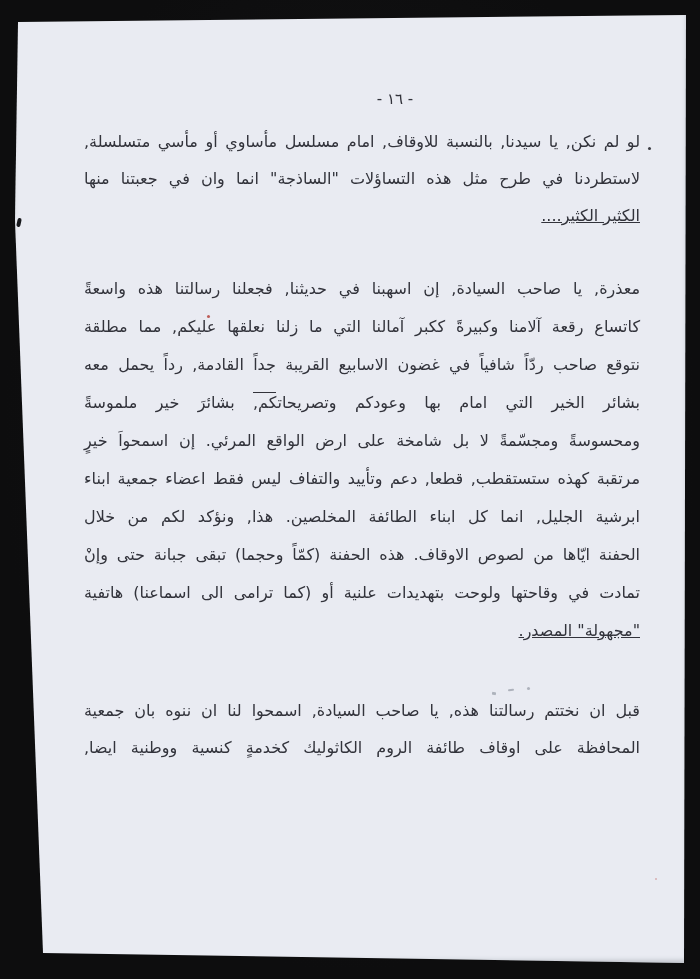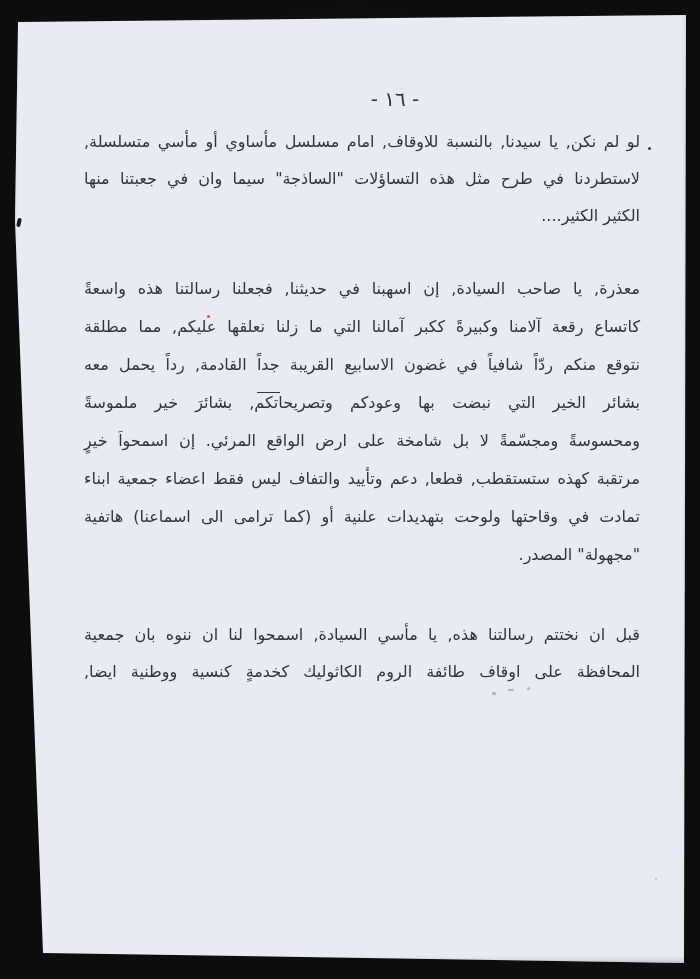--- a/index.html
+++ b/index.html
@@ -27,36 +27,37 @@
     top:66px; left:70px; width:556px;
     direction:rtl;
     color:var(--ink);
     font-size:16px;
   }
   .pageno{
     height:37px; line-height:37px;
     text-align:center;
     transform:translateX(33px);
     letter-spacing:2px;
-    font-size:20px;
+    font-size:15px;
   }
   .para{direction:rtl;}
   .p1{margin-top:5px;}
   .p2{margin-top:36px;}
   .p3{margin-top:42px;}
   .ln{
     height:37px; line-height:37px;
     white-space:nowrap;
     text-align:justify;
     text-align-last:justify;
   }
   .p2 .ln{height:38px; line-height:38px;}
   .ln.end{
     text-align:right;
     text-align-last:right;
+    text-decoration:underline;
   }
   .u{
     border-bottom:1.5px solid currentColor;
     padding-bottom:18px;
   }
   
   .dot1{position:absolute;left:634px;top:132px;width:3px;height:3px;border-radius:50%;background:#3c3d44;}
   .edgemark{position:absolute;left:3px;top:203px;width:4px;height:9px;border-radius:2px;background:#17181c;transform:rotate(12deg);}
   .pm{position:absolute;background:#8e939e;opacity:.65;border-radius:1px;}
   .pm1{left:478px;top:677px;width:4px;height:3px;transform:rotate(8deg);}
@@ -69,37 +70,39 @@
 <body>
 
 <div class="stage">
   <div class="paper">
 
     <div class="content">
       <div class="pageno">- ١٦ -</div>
 
       <div class="para p1">
         <div class="ln">لو لم نكن, يا سيدنا, بالنسبة للاوقاف, امام مسلسل مأساوي أو مأسي متسلسلة,</div>
-        <div class="ln">لاستطردنا في طرح مثل هذه التساؤلات "الساذجة" سيما وان في جعبتنا منها</div>
+        <div class="ln">لاستطردنا في طرح مثل هذه التساؤلات "الساذجة" انما وان في جعبتنا منها</div>
         <div class="ln end">الكثير الكثير....</div>
       </div>
 
       <div class="para p2">
         <div class="ln">معذرة, يا صاحب السيادة, إن اسهبنا في حديثنا, فجعلنا رسالتنا هذه واسعةً</div>
         <div class="ln">كاتساع رقعة آلامنا وكبيرةً ككبر آمالنا التي ما زلنا نعلقها عليكم, مما مطلقة</div>
-        <div class="ln"><span>نتوقع منكم ردّاً شافياً في غضون الاسابيع القريبة </span><span class="u">جداً</span><span> القادمة, رداً يحمل معه</span></div>
-        <div class="ln">بشائر الخير التي نبضت بها وعودكم وتصريحاتكم, بشائرَ خير ملموسةً</div>
+        <div class="ln"><span>نتوقع صاحب ردّاً شافياً في غضون الاسابيع القريبة </span><span class="u">جداً</span><span> القادمة, رداً يحمل معه</span></div>
+        <div class="ln">بشائر الخير التي امام بها وعودكم وتصريحاتكم, بشائرَ خير ملموسةً</div>
         <div class="ln">ومحسوسةً ومجسّمةً لا بل شامخة على ارض الواقع المرئي. إن اسمحواَ خيرٍ</div>
         <div class="ln">مرتقبة كهذه ستستقطب, قطعا, دعم وتأييد والتفاف ليس فقط اعضاء جمعية ابناء</div>
+        <div class="ln">ابرشية الجليل, انما كل ابناء الطائفة المخلصين. هذا, ونؤكد لكم من خلال</div>
+        <div class="ln">الحفنة ايّاها من لصوص الاوقاف. هذه الحفنة (كمّاً وحجما) تبقى جبانة حتى وإنْ</div>
         <div class="ln">تمادت في وقاحتها ولوحت بتهديدات علنية أو (كما ترامى الى اسماعنا) هاتفية</div>
         <div class="ln end">"مجهولة" المصدر.</div>
       </div>
 
       <div class="para p3">
-        <div class="ln">قبل ان نختتم رسالتنا هذه, يا مأسي السيادة, اسمحوا لنا ان ننوه بان جمعية</div>
+        <div class="ln">قبل ان نختتم رسالتنا هذه, يا صاحب السيادة, اسمحوا لنا ان ننوه بان جمعية</div>
         <div class="ln">المحافظة على اوقاف طائفة الروم الكاثوليك كخدمةٍ كنسية ووطنية ايضا,</div>
       </div>
     </div>
 
     <div class="dot1"></div>
     <div class="edgemark"></div>
     <div class="pm pm1"></div>
     <div class="pm pm2"></div>
     <div class="pm pm3"></div>
     <div class="speck1"></div>

